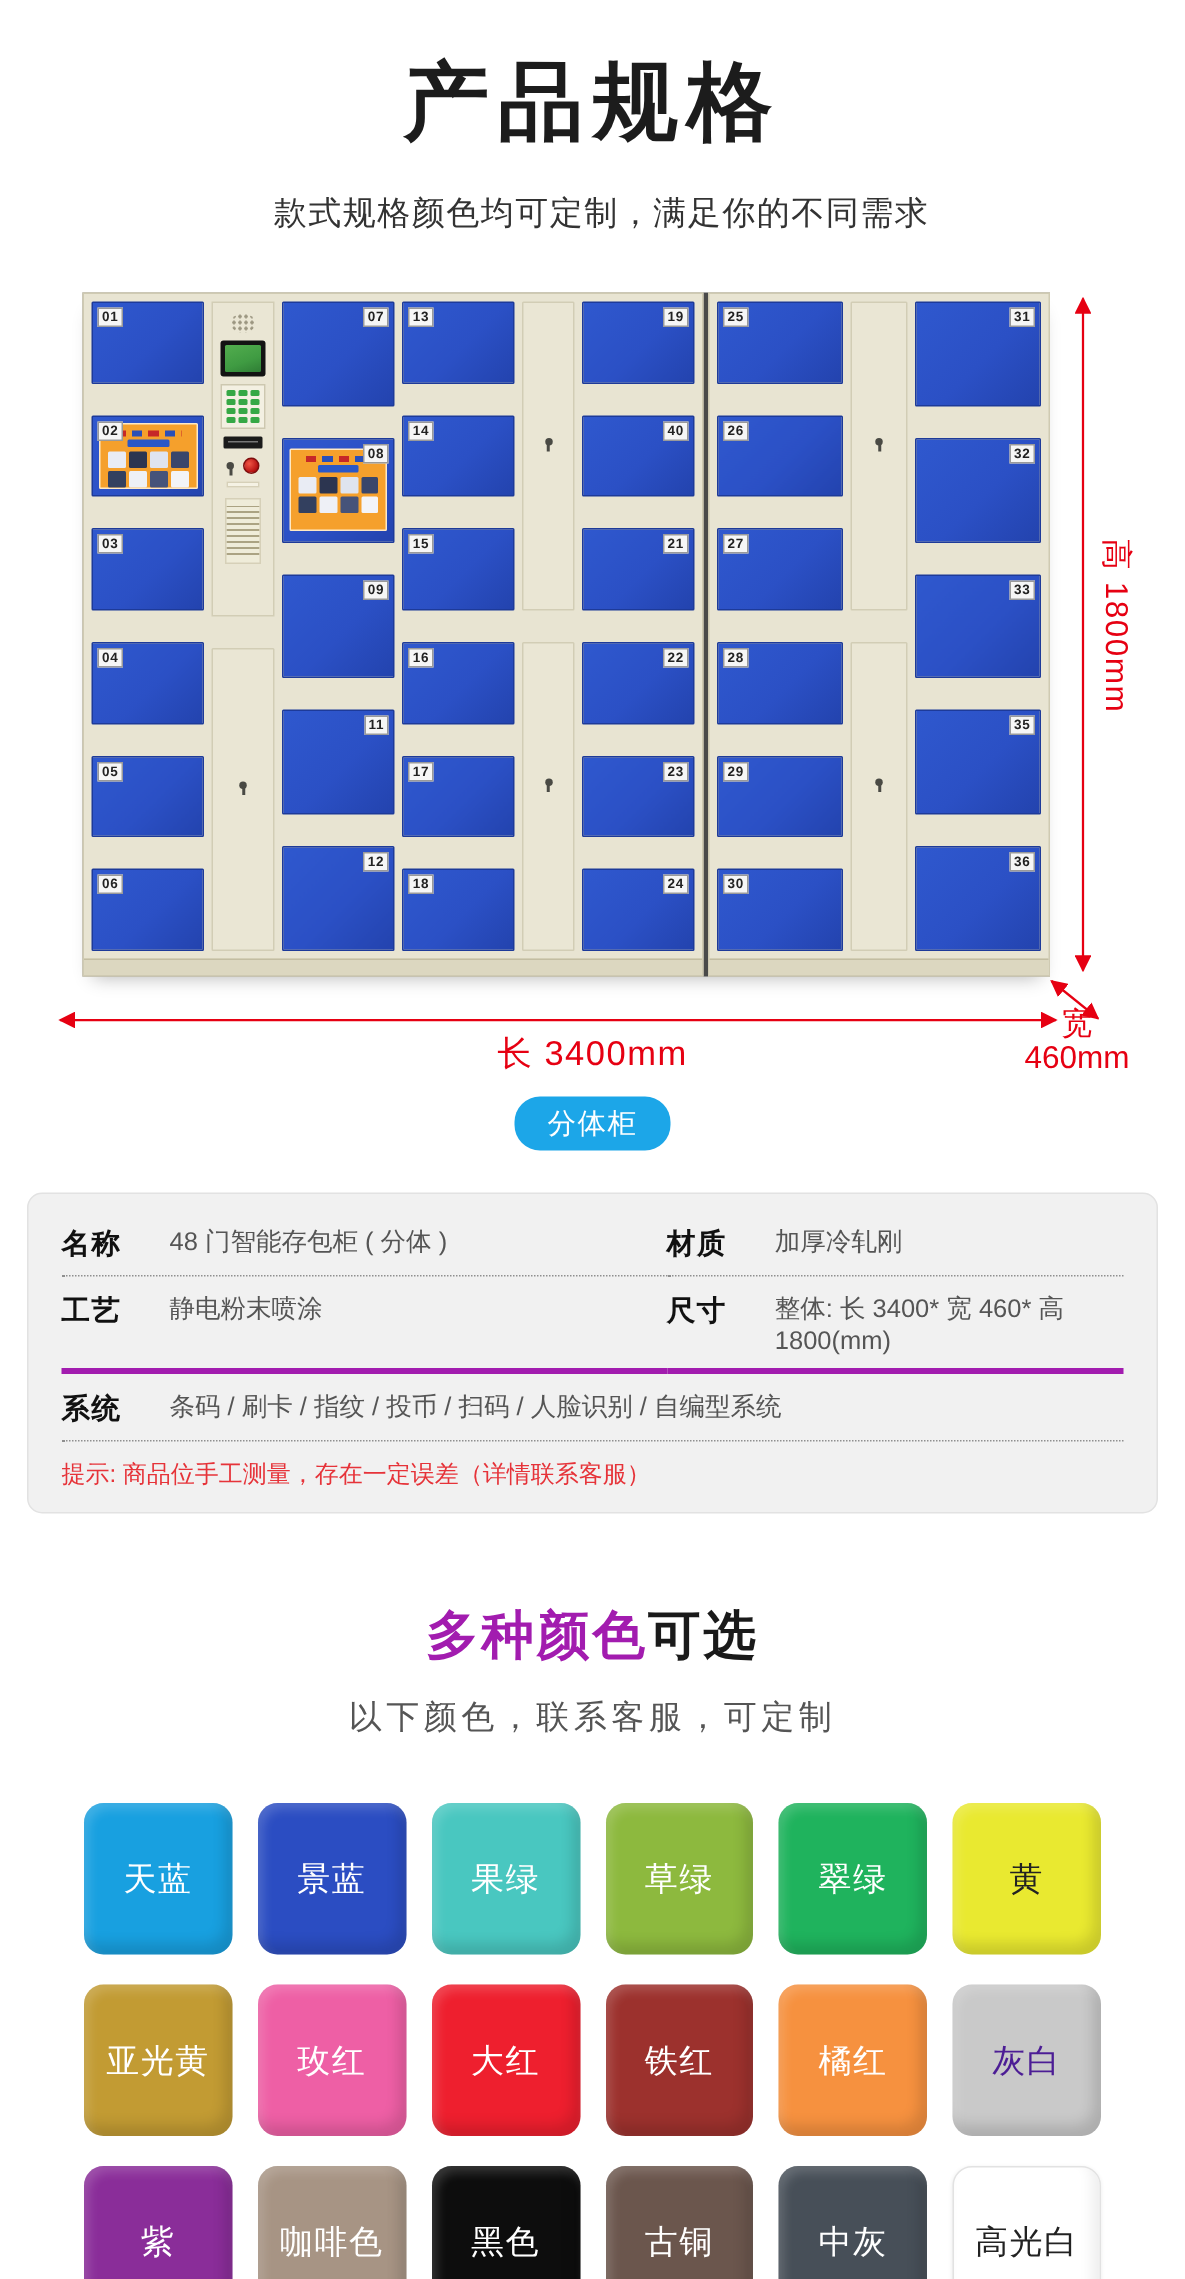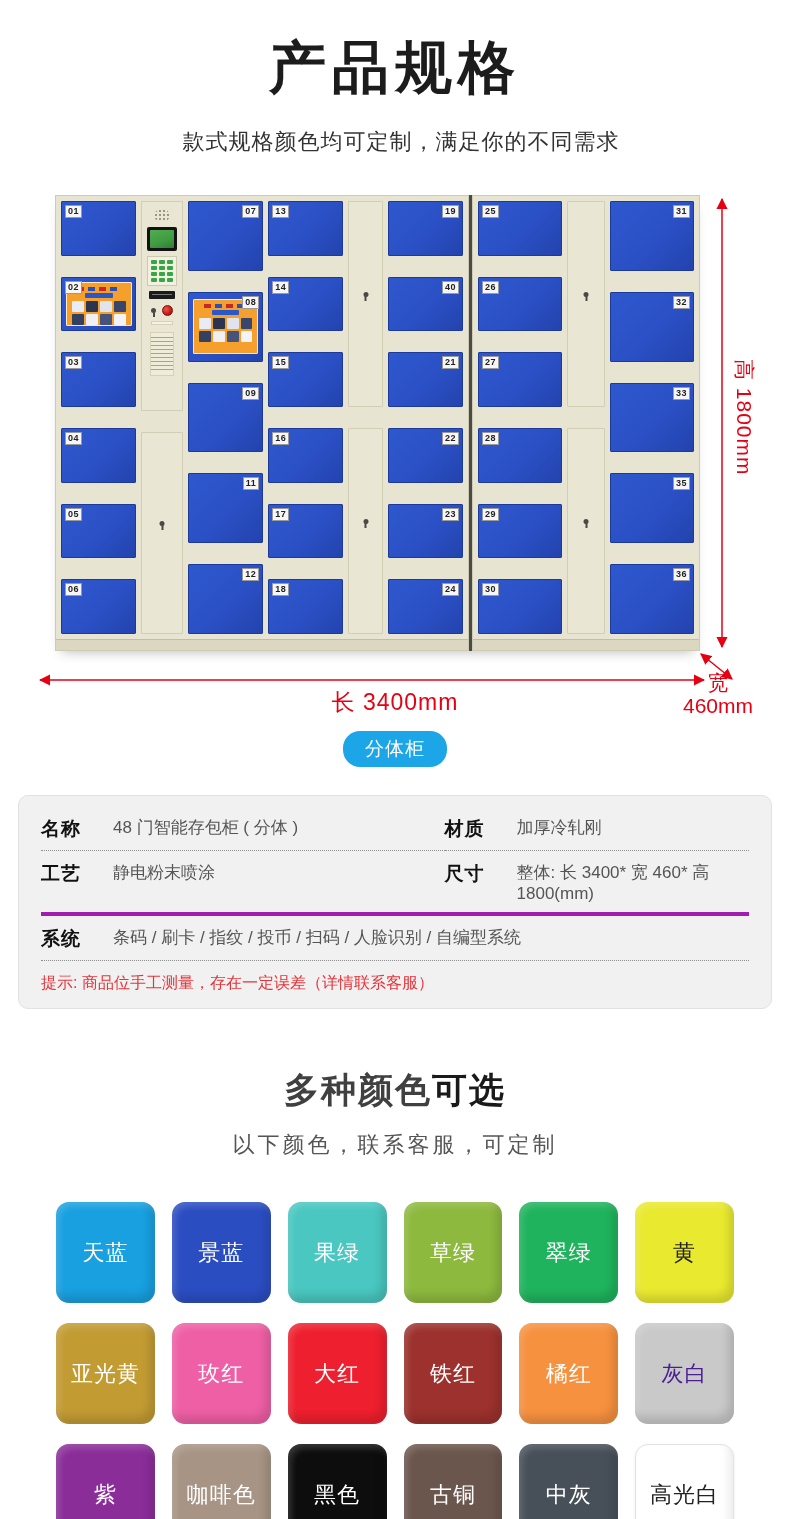--- a/index.html
+++ b/index.html
@@ -148,21 +148,21 @@
   .cell-right { width:43%; }
   .cell-full  { width:100%; }
   .sep-dotted { border-bottom:1px dotted #8f8f8f; }
   .sep-solid  { border-bottom:4px solid #a21caf; }
   .spec-label { font-weight:bold; font-size:19px; color:#111; margin-right:16px; white-space:nowrap; letter-spacing:1px; }
   .spec-value { font-size:17px; color:#555; }
   .spec-note { padding:12px 0 4px; font-size:16px; color:#e63339; }
 
   
   .colors-title { margin-top:58px; text-align:center; font-size:35px; font-weight:bold; color:#1a1a1a; letter-spacing:2px; }
-  .colors-title .hl { color:#404040; }
+  .colors-title .hl { color:#a21caf; }
   .colors-sub { margin-top:16px; text-align:center; font-size:22px; color:#555; letter-spacing:3px; }
   .swatches {
     margin:42px 56px 0;
     display:grid; grid-template-columns:repeat(6,1fr); gap:20px 17px;
   }
   .swatch {
     height:101px; border-radius:13px;
     display:flex; align-items:center; justify-content:center;
     font-size:22px; letter-spacing:1px;
     box-shadow:inset -5px -7px 9px rgba(0,0,0,0.14), inset 3px 4px 7px rgba(255,255,255,0.18);

